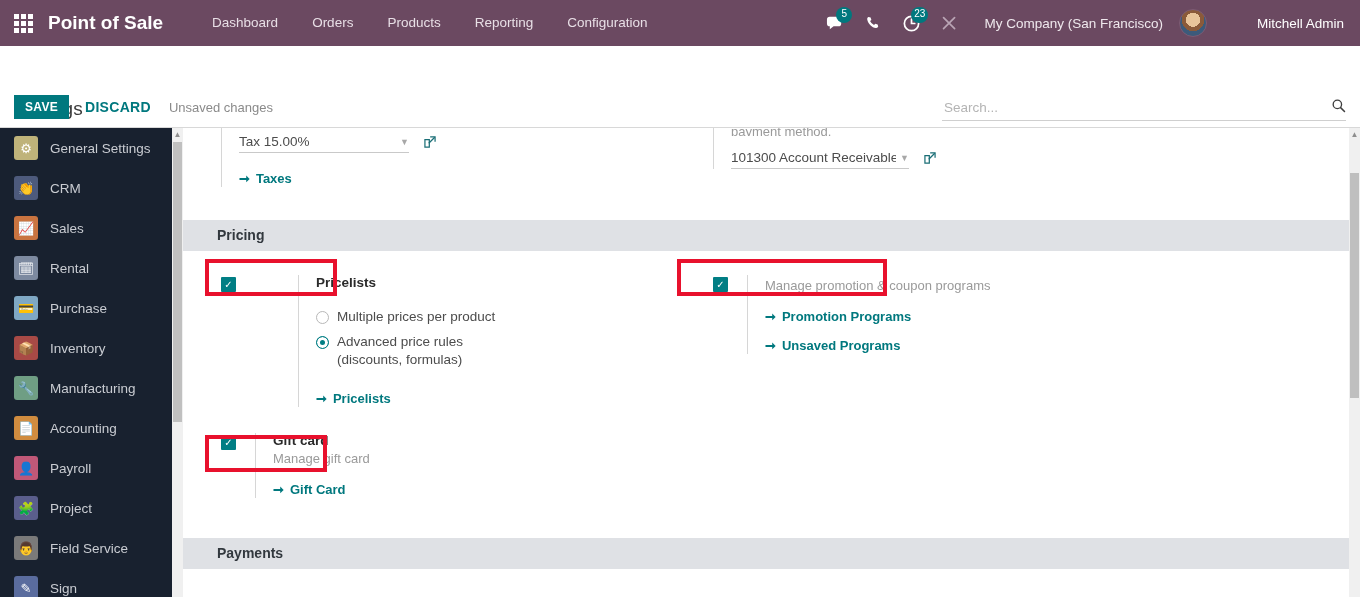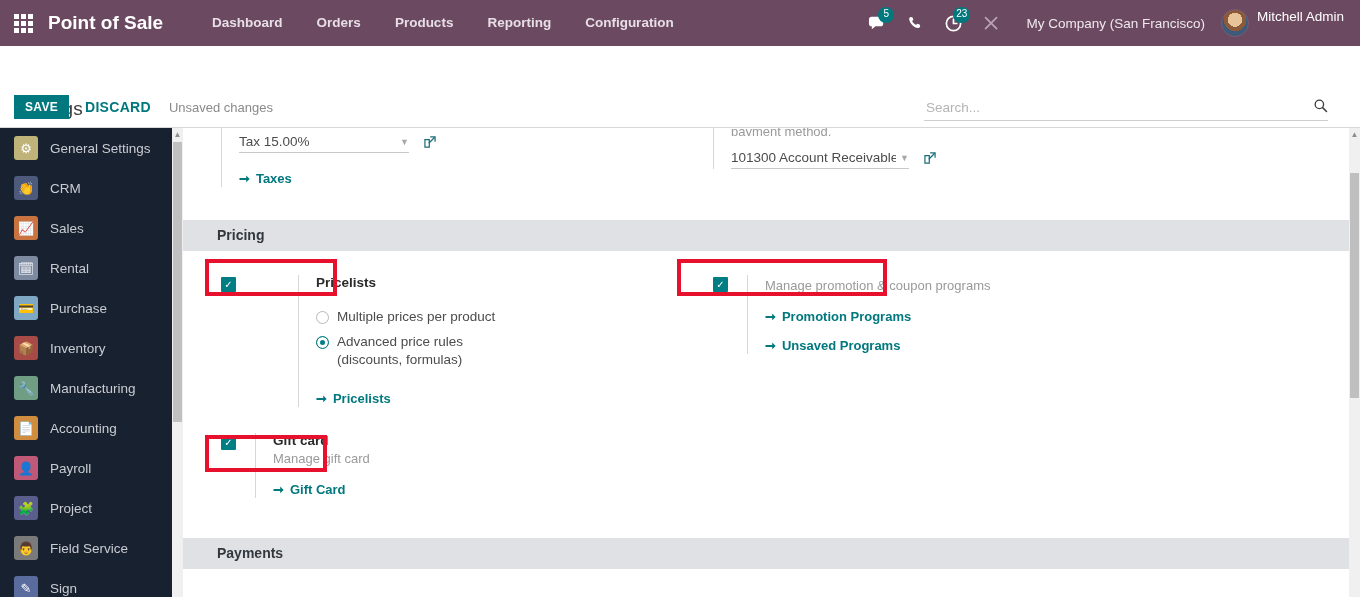--- a/index.html
+++ b/index.html
@@ -29,21 +29,21 @@
     display: grid;
     grid-template-columns: repeat(3, 5px);
     grid-template-rows: repeat(3, 5px);
     gap: 2px;
   }
   .apps-grid .g i { background: #ffffff; display: block; width: 5px; height: 5px; }
   .brand {
     font-size: 19px; font-weight: bold; color: #fff;
     padding: 0 6px 0 2px; white-space: nowrap;
   }
-  .navlinks { display: flex; align-items: center; margin-left: 26px; font-weight: bold; }
+  .navlinks { display: flex; align-items: center; margin-left: 26px; }
   .navlinks a {
     color: #e8dfe6; text-decoration: none;
     font-size: 13.5px; padding: 0 17px; line-height: 46px;
     white-space: nowrap;
   }
   .nav-right {
     margin-left: auto; display: flex; align-items: center;
     padding-right: 10px; height: 46px;
   }
   .nav-icon {
@@ -56,21 +56,21 @@
     background: #00787e; color: #fff;
     font-size: 10px; line-height: 14px;
     min-width: 16px; height: 16px;
     border-radius: 9px; text-align: center;
     padding: 0 3px; font-weight: normal;
   }
   .company-name {
     font-size: 13.5px; color: #efe8ed;
     padding: 0 16px; white-space: nowrap; cursor: pointer;
   }
-  .user-zone { display: flex; align-items: flex-start; cursor: pointer; padding-right: 6px; }
+  .user-zone { display: flex; align-items: center; cursor: pointer; padding-right: 6px; gap: 42px; }
   .avatar {
     width: 28px; height: 28px; border-radius: 50%;
     overflow: hidden; margin-right: 8px;
     background: radial-gradient(circle at 50% 38%, #e8c49a 0 34%, #8a5a3a 34% 55%, #3c5a7a 55% 100%);
     border: 1px solid #7d5b73;
   }
   .user-name { font-size: 13.5px; color: #ffffff; white-space: nowrap; }
 
   
   .control-panel {
@@ -91,21 +91,21 @@
     letter-spacing: .3px;
   }
   .btn-discard {
     background: transparent; border: none;
     color: #00787e; font-size: 14px; font-weight: bold;
     padding: 5px 10px; margin-left: 6px; cursor: pointer;
     letter-spacing: .3px;
   }
   .unsaved { font-size: 13px; color: #8a8a8a; margin-left: 8px; }
   .searchbox {
-    position: absolute; right: 32px; top: 52px;
+    position: absolute; right: 14px; top: 52px;
     width: 404px; border-bottom: 1px solid #cfcfcf;
     display: flex; align-items: center; padding-bottom: 4px;
   }
   .searchbox input {
     flex: 1; border: none; outline: none;
     font-size: 13.5px; color: #4c4c4c;
     font-family: "Liberation Sans", sans-serif;
     background: transparent;
   }
   .searchbox input::placeholder { color: #b4b4b4; }

